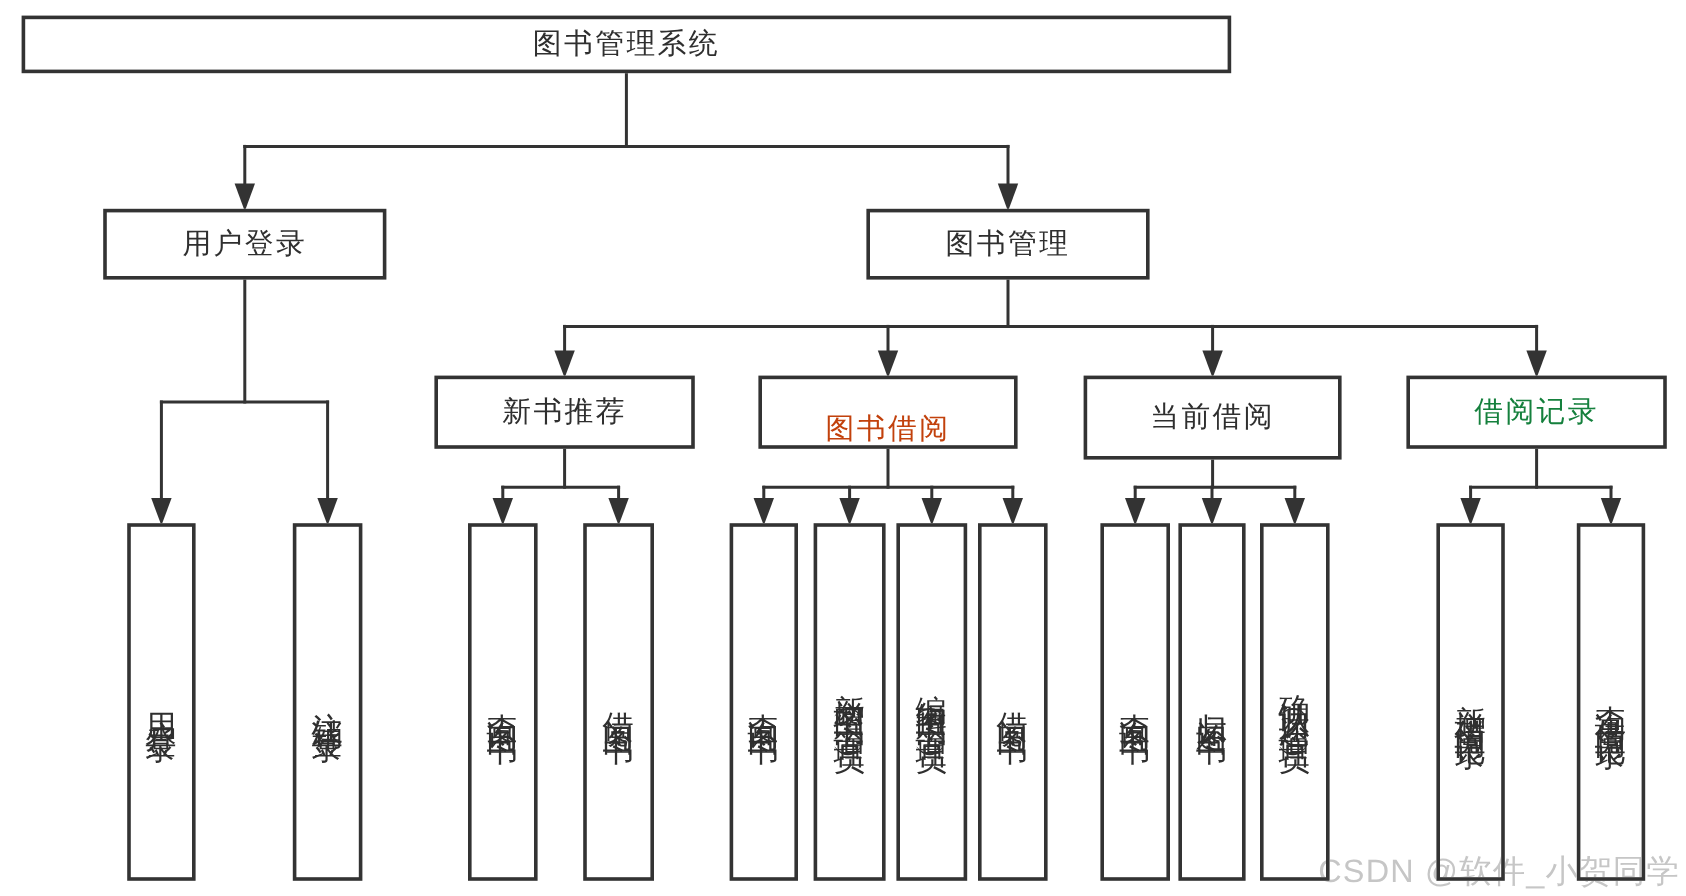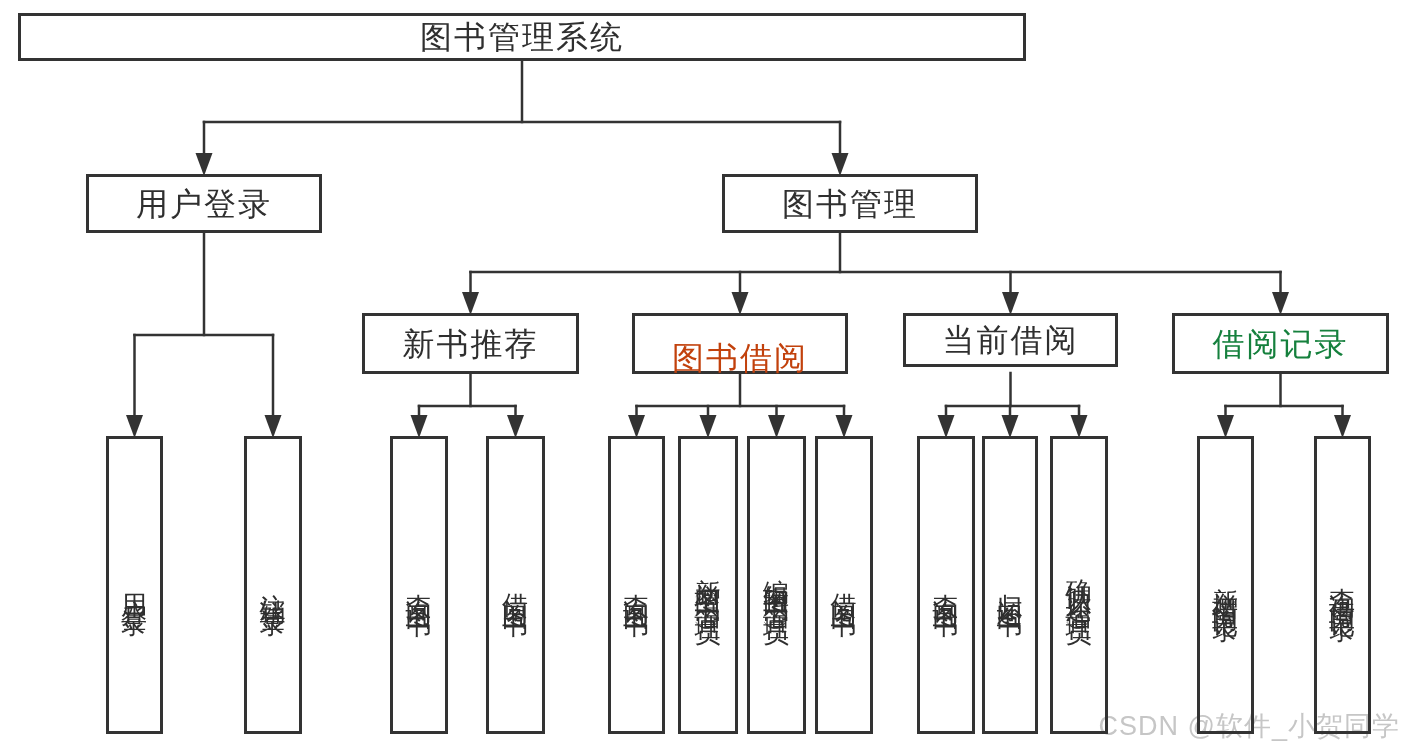--- a/index.html
+++ b/index.html
@@ -26,21 +26,21 @@
     box-sizing: border-box;
     background: #ffffff;
     border: 3px solid #333333;
     display: flex;
     align-items: center;
     justify-content: center;
     z-index: 1;
   }
   .node .label {
     color: #2f2f2f;
-    font-size: 32px;
+    font-size: 24px;
     line-height: 1;
     white-space: nowrap;
     letter-spacing: 2px;
   }
   .node.vertical .label {
     writing-mode: vertical-rl;
     text-orientation: mixed;
     font-size: 26px;
     letter-spacing: 6px;
     white-space: normal;
@@ -115,30 +115,30 @@
       <polygon points="1334,415 1351,415 1342.5,438" fill="#333333"></polygon>
     </svg>
 
   <div id="watermark" style="color: rgb(198, 198, 198);">CSDN @软件_小贺同学</div>
 <div class="node" style="left: 18px; top: 13px; width: 1008px; height: 48px; border-color: rgb(51, 51, 51);">
       <span class="label" style="color: rgb(47, 47, 47);">图书管理系统</span>
     </div>
     <div class="node" style="left: 86px; top: 174px; width: 236px; height: 59px; border-color: rgb(51, 51, 51);">
       <span class="label" style="color: rgb(47, 47, 47);">用户登录</span>
     </div>
-    <div class="node" style="left: 722px; top: 174px; width: 256px; height: 59px; border-color: rgb(51, 51, 51);">
+    <div class="node" style="left: 722px; top: 174px; width: 236px; height: 59px; border-color: rgb(51, 51, 51);">
       <span class="label" style="color: rgb(47, 47, 47);">图书管理</span>
     </div>
     <div class="node" style="left: 362px; top: 313px; width: 217px; height: 61px; border-color: rgb(51, 51, 51);">
       <span class="label" style="color: rgb(47, 47, 47);">新书推荐</span>
     </div>
     <div class="node" style="left: 632px; top: 313px; width: 216px; height: 61px; border-color: rgb(51, 51, 51);">
       <span class="label" style="color: #c2410c; margin-top: 28px;">图书借阅</span>
     </div>
-    <div class="node" style="left: 903px; top: 313px; width: 215px; height: 54px; border-color: rgb(51, 51, 51);">
+    <div class="node" style="left: 903px; top: 313px; width: 215px; height: 70px; border-color: rgb(51, 51, 51);">
       <span class="label" style="color: rgb(47, 47, 47);">当前借阅</span>
     </div>
     <div class="node" style="left: 1172px; top: 313px; width: 217px; height: 61px; border-color: rgb(51, 51, 51);">
       <span class="label" style="color: #15803d;">借阅记录</span>
     </div>
     <div class="node vertical" style="left: 106px; top: 436px; width: 57px; height: 298px; border-color: rgb(51, 51, 51);">
       <span class="label" style="color: rgb(47, 47, 47);">用户登录</span>
     </div>
     <div class="node vertical" style="left: 244px; top: 436px; width: 58px; height: 298px; border-color: rgb(51, 51, 51);">
       <span class="label" style="color: rgb(47, 47, 47);">注销登录</span>

